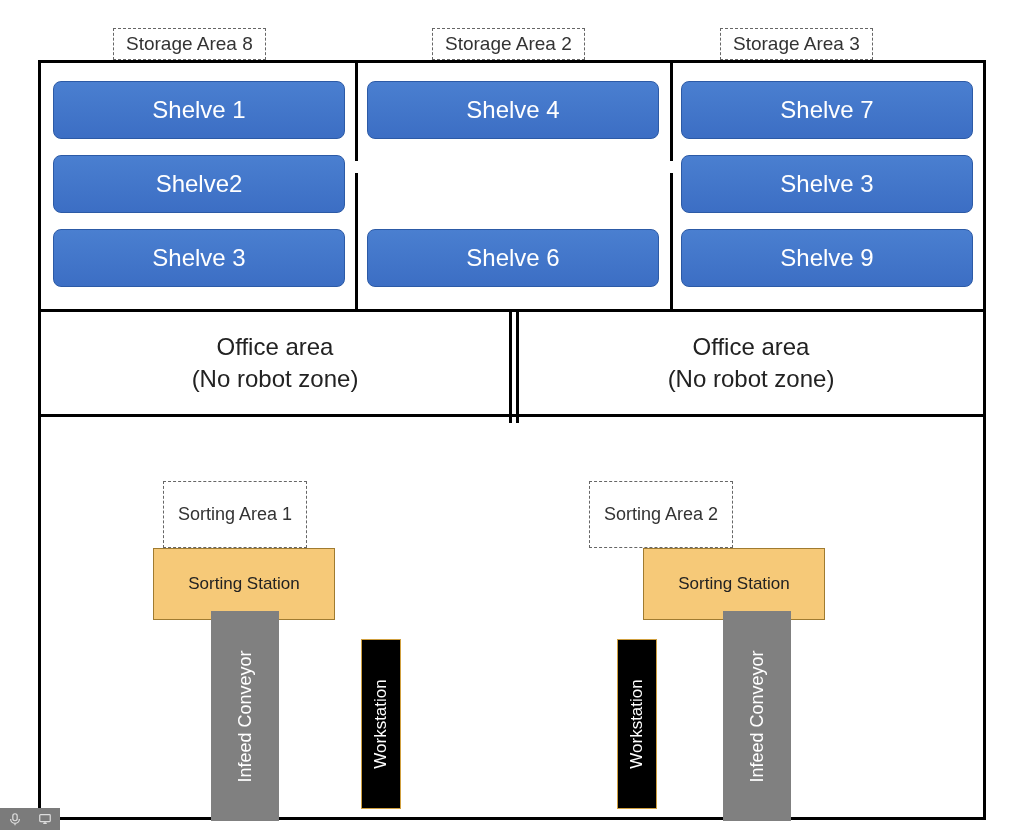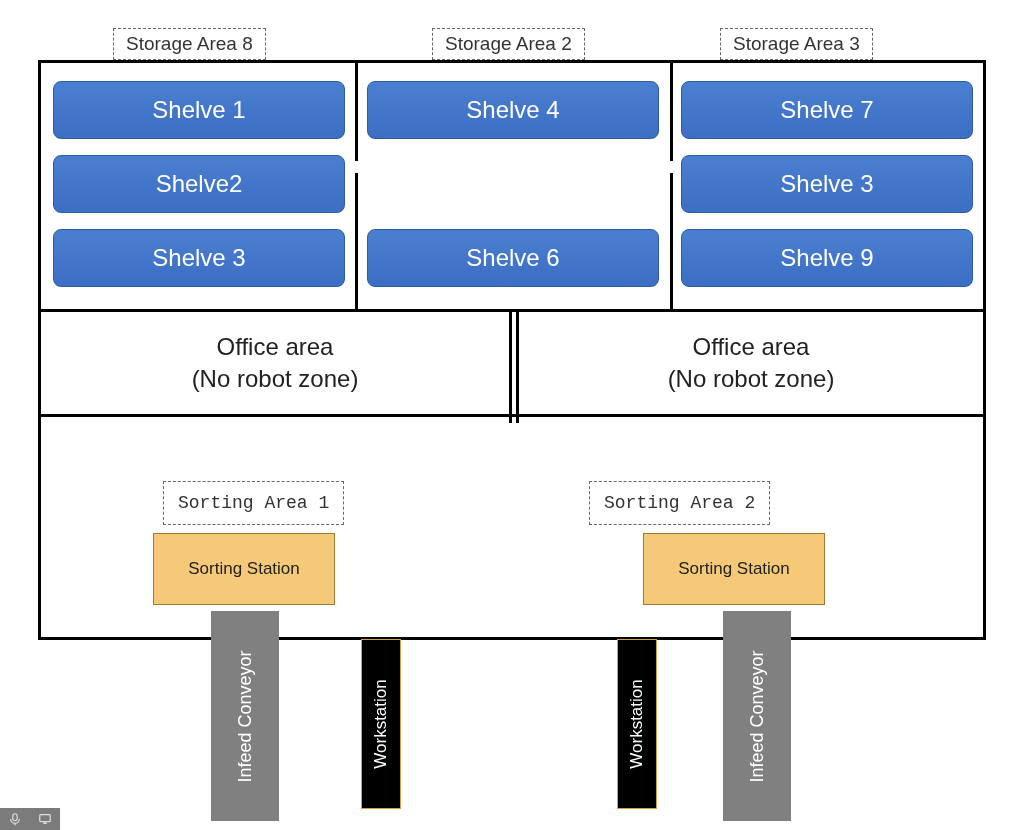--- a/index.html
+++ b/index.html
@@ -10,21 +10,21 @@
       background: #ffffff;
       width: 1025px;
       height: 830px;
       position: relative;
     }
     .canvas {
       position: absolute;
       left: 38px;
       top: 60px;
       width: 948px;
-      height: 580px;
+      height: 760px;
       border: 3px solid #000;
     }
     
     .storage-label {
       position: absolute;
       top: 28px;
       border: 1.5px dashed #666;
       padding: 4px 12px;
       font-size: 19px;
       color: #333;
@@ -113,31 +113,30 @@
       position: absolute;
       top: 354px;
       left: 0;
       right: 0;
       bottom: 0;
     }
     .sort-label {
       position: absolute;
       top: 64px;
       border: 1.5px dashed #666;
-      padding: 11px 14px;
+      padding: 22px 14px;
       font-size: 18px;
       color: #333;
-      font-family: Liberation Mono, monospace;
     }
     .sort-label.s1 { left: 122px; }
     .sort-label.s2 { left: 548px; }
 
     .sorting-station {
       position: absolute;
-      top: 116px;
+      top: 131px;
       height: 72px;
       width: 182px;
       background: #f6c978;
       border: 1.5px solid #a07b30;
       display: flex;
       align-items: center;
       justify-content: center;
       font-size: 17px;
       color: #222;
     }

